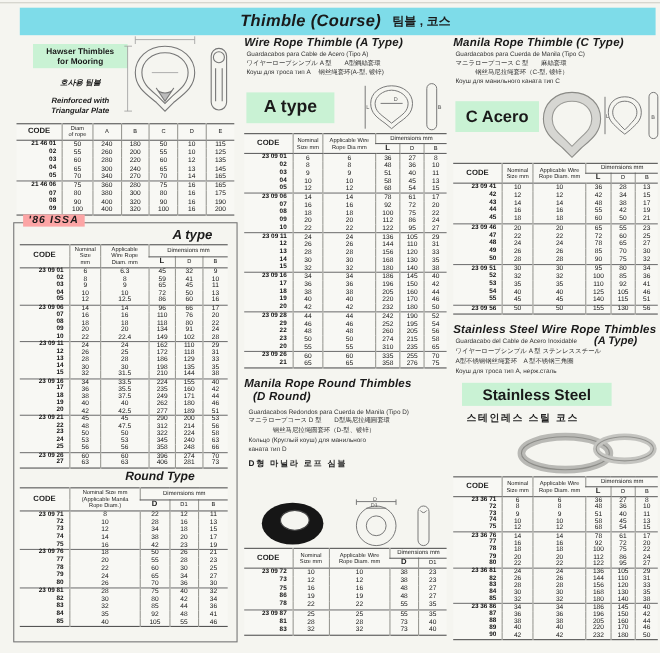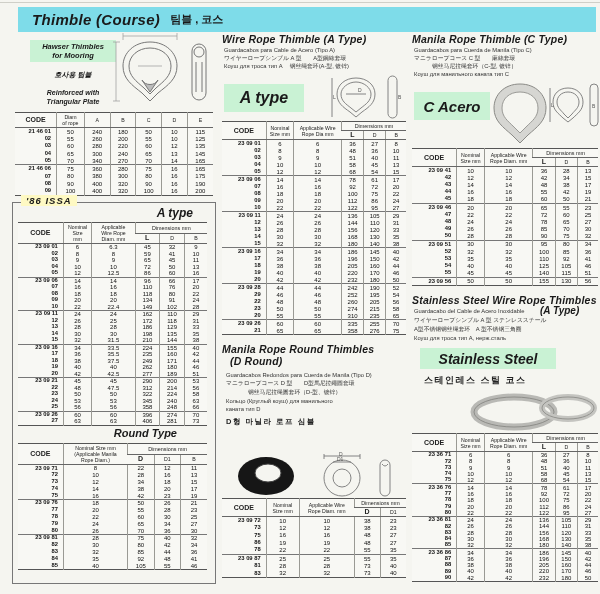--- a/index.html
+++ b/index.html
@@ -4,21 +4,21 @@
 <style>
   html,body{margin:0;padding:0;}
   body{width:600px;height:594px;overflow:hidden;background:#e9e9e4;
        font-family:"Liberation Sans",sans-serif;color:#1a1a1a;}
   .page{position:absolute;left:0;top:0;width:600px;height:594px;background:#f5f5f0;}
   .abs{position:absolute;}
   .topline{left:0;top:2px;width:600px;height:1px;background:#cfcfc8;}
 
   
   .topbar{left:18px;top:7px;width:578px;height:25px;background:#7edce9;
-          display:flex;align-items:center;padding-left:14px;box-sizing:border-box;}
+          display:flex;align-items:center;padding-left:14px;box-sizing:border-box;justify-content:center;}
   .topbar .t1{font-size:15px;font-weight:bold;font-style:italic;letter-spacing:.3px;}
   .topbar .t2{font-size:11px;font-weight:bold;margin-left:10px;}
 
   .green{background:#c9f2d4;}
   .it{font-style:italic;font-weight:bold;}
   .sec-title{font-size:10.5px;font-weight:bold;font-style:italic;letter-spacing:.2px;}
   .small{font-size:5.8px;line-height:7px;color:#333;}
   .kr{font-size:7.5px;font-weight:bold;letter-spacing:1.5px;color:#222;}
 
   
@@ -30,27 +30,27 @@
   .tbl th:first-child{border-left:none;font-size:7px;font-weight:bold;}
   .tbl th.dims{font-size:5.4px;}
   .tbl td{font-size:6px;line-height:1;height:var(--rh,7px);padding:0;text-align:center;
           border-left:1px solid #9a9a94;color:#111;}
   .tbl td:first-child{border-left:none;text-align:right;padding-right:5px;font-weight:bold;font-size:5.8px;}
   .tbl tbody tr.gs td{border-top:1px solid #777;}
   .tbl tbody tr.gs:first-child td{border-top:none;}
 
   
   .issa-box{left:12px;top:202px;width:202px;height:380px;border:1.6px solid #777;}
-  .issa-label{position:absolute;left:8px;top:-8px;background:#fef9c3;padding:0 5px;
+  .issa-label{position:absolute;left:8px;top:-8px;background:#fca5a5;padding:0 5px;
               font-size:9.5px;font-weight:bold;font-style:italic;letter-spacing:1px;}
   .atype-h{position:absolute;right:22px;top:3px;font-size:12px;font-weight:bold;font-style:italic;}
   .round-h{position:absolute;right:38px;top:224px;font-size:11px;font-weight:bold;font-style:italic;}
 
   .label-box{display:flex;align-items:center;justify-content:center;
-             font-weight:bold;font-style:italic;}
+             font-weight:bold;}
   svg{display:block;}
   .dimtxt{font-size:5px;fill:#555;font-family:"Liberation Sans",sans-serif;}
 </style>
 </head>
 <body>
 
 <div class="page">
   <div class="abs topline"></div>
 
   <div class="abs topbar">

